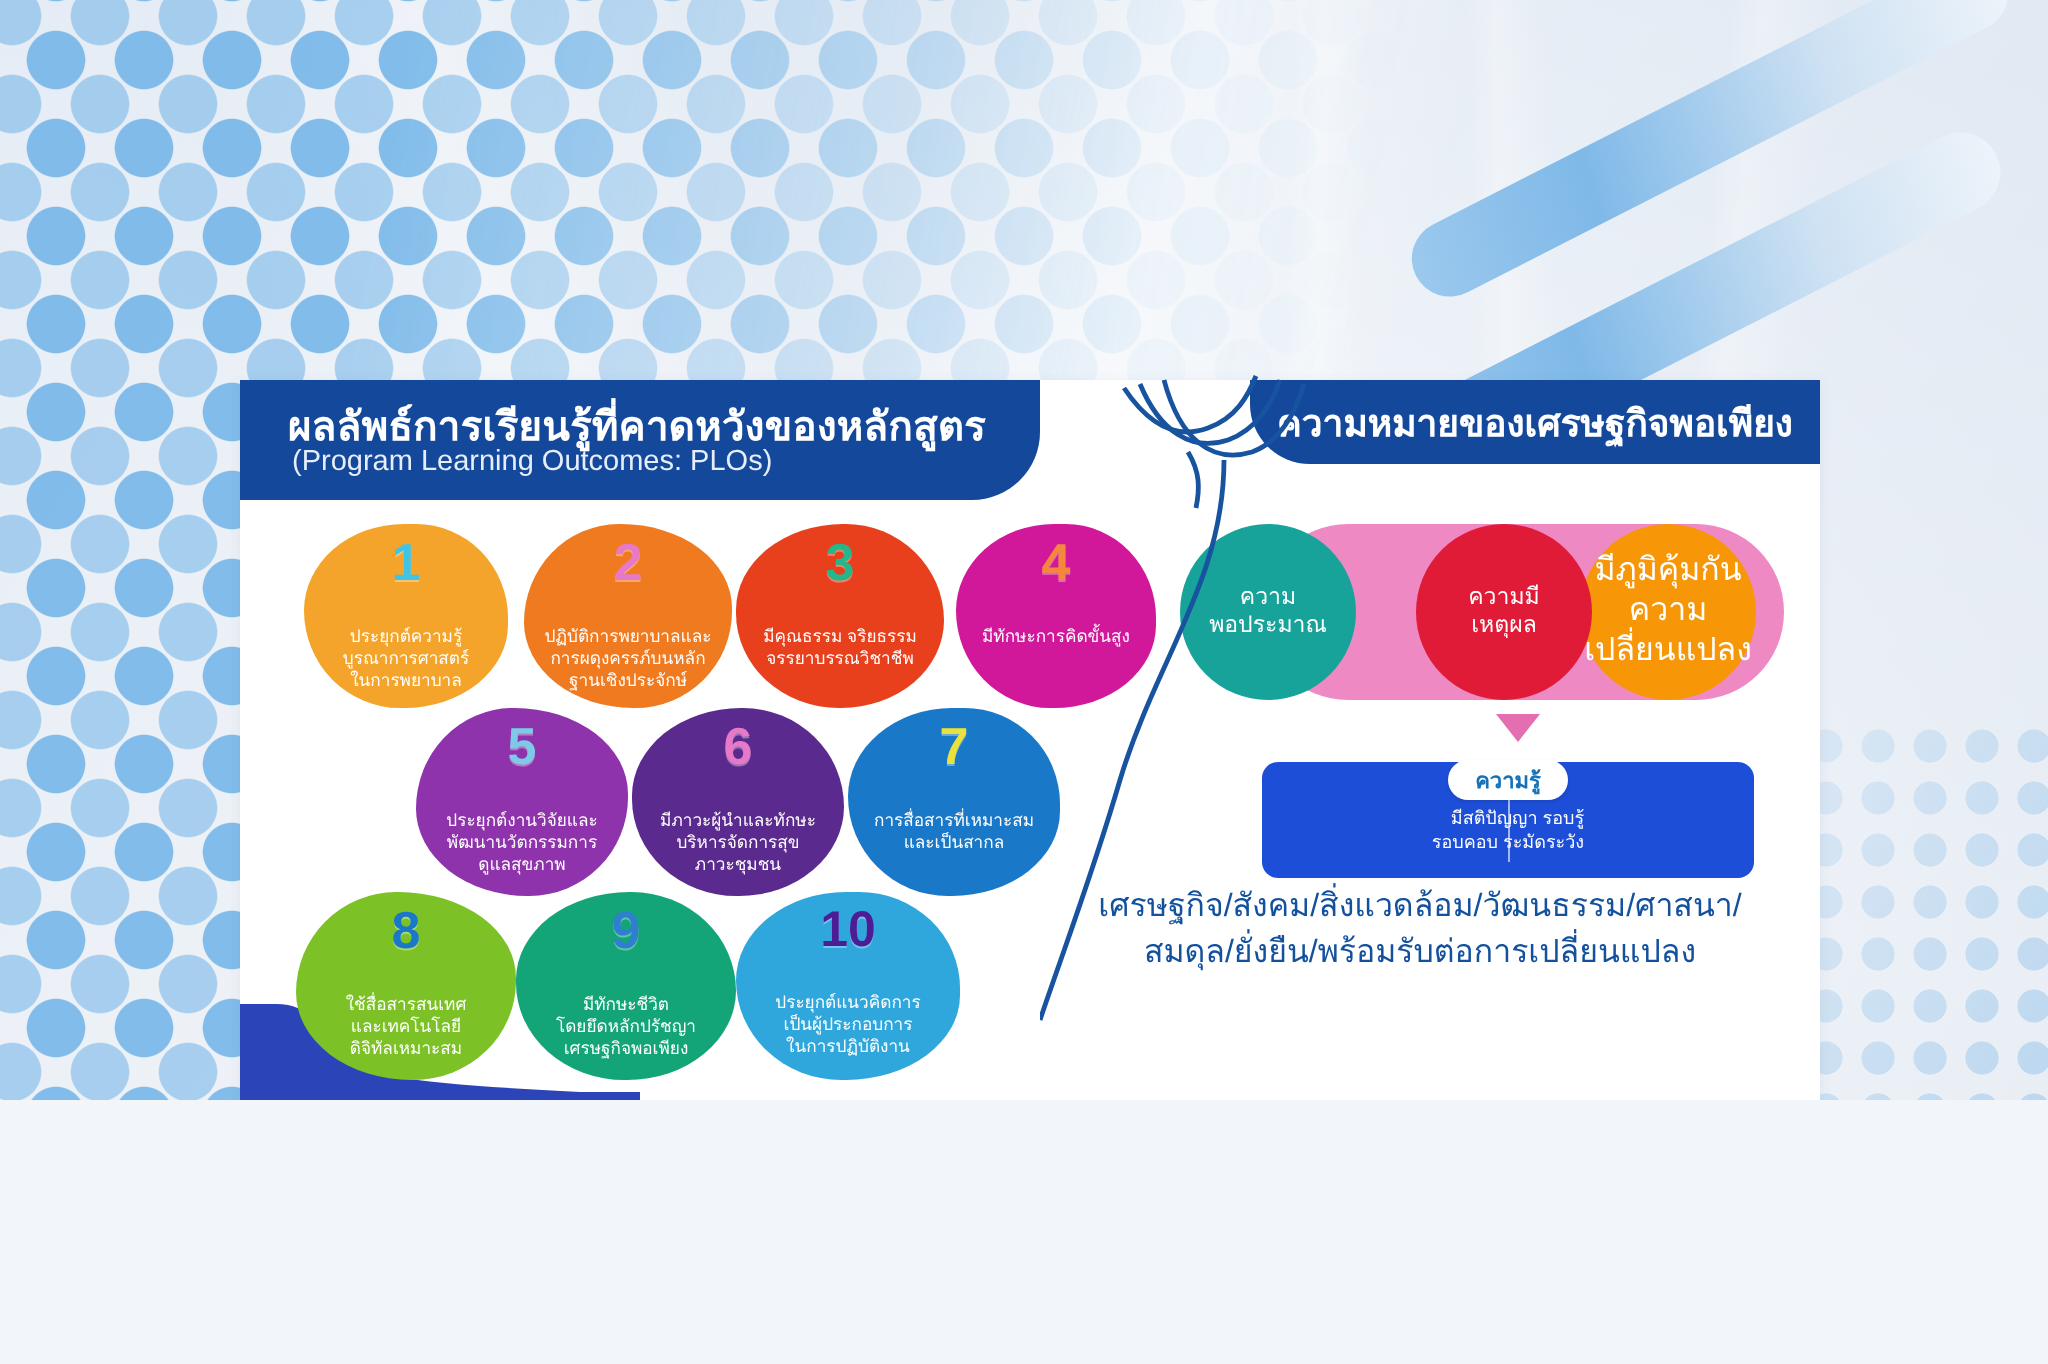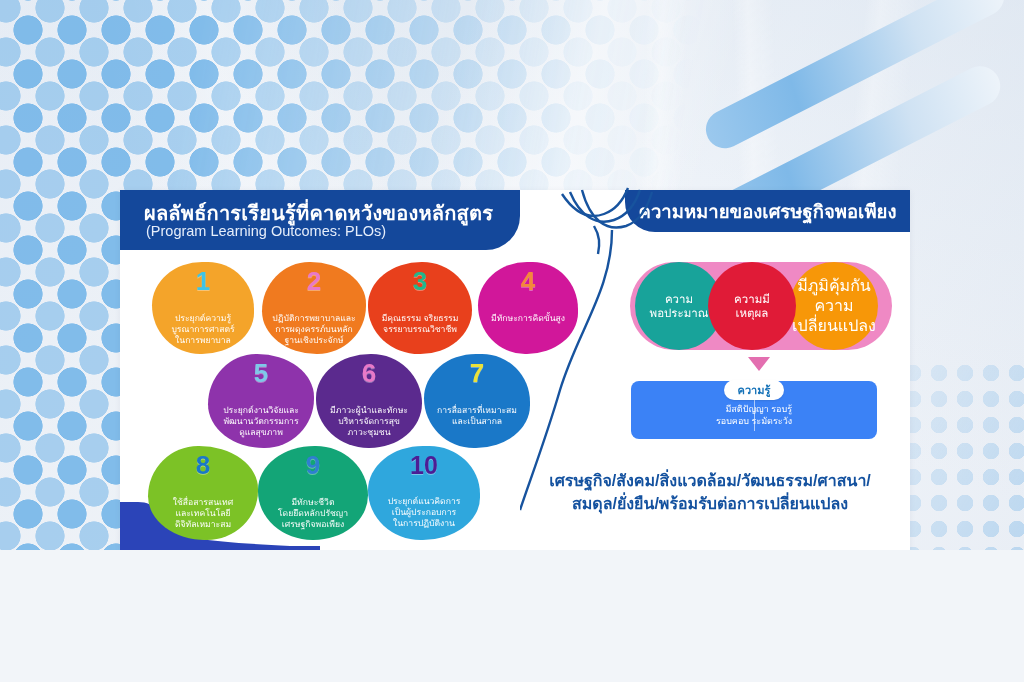--- a/index.html
+++ b/index.html
@@ -70,38 +70,38 @@
   .bubble .num{font-size:26px;font-weight:bold;line-height:1.05;
     text-shadow:0 1px 0 rgba(255,255,255,.35);}
   .bubble .num.big{font-size:25px;}
   .bubble .txt{font-size:8.6px;line-height:1.28;padding:0 7px;margin-top:18px;}
 
   
   .venn{position:absolute;left:630px;top:262px;width:262px;height:88px;
     background:#ef89c4;border-radius:44px;}
   .circ{position:absolute;border-radius:50%;display:flex;align-items:center;justify-content:center;
     text-align:center;color:#fff;line-height:1.25;}
-  .circ.c1{width:88px;height:88px;left:635px;top:262px;background:#18a39a;font-size:11.5px;z-index:2;}
+  .circ.c1{width:88px;height:88px;left:590px;top:262px;background:#18a39a;font-size:11.5px;z-index:2;}
   .circ.c2{width:88px;height:88px;left:708px;top:262px;background:#e01b37;font-size:11.5px;z-index:3;}
   .circ.c3{width:88px;height:88px;left:790px;top:262px;background:#f79708;font-size:16px;z-index:2;}
 
   .arrow{position:absolute;left:748px;top:357px;width:0;height:0;
     border-left:11px solid transparent;border-right:11px solid transparent;border-top:14px solid #e36fb0;}
 
-  .kbox{position:absolute;left:631px;top:381px;width:246px;height:58px;background:#3b82f6;
+  .kbox{position:absolute;left:631px;top:381px;width:246px;height:58px;background:#1d4ed8;
     border-radius:8px;display:flex;}
   .kbox .half{flex:1;position:relative;display:flex;flex-direction:column;align-items:center;
     justify-content:center;color:#fff;}
   .kbox .sep{position:absolute;left:50%;top:8px;bottom:8px;width:1px;background:rgba(255,255,255,.6);}
   .pill{background:#fff;color:#1572b8;font-size:11px;font-weight:bold;border-radius:999px;
     padding:1px 14px;margin-top:-13px;box-shadow:0 1px 2px rgba(0,0,0,.1);}
   .kbox .lines{font-size:9px;line-height:1.35;margin-top:3px;text-align:right;}
 
-  .footnote{position:absolute;left:500px;top:469px;width:420px;text-align:center;
-    color:#13519f;font-size:16px;line-height:1.45;font-weight:700;}
+  .footnote{position:absolute;left:500px;top:442px;width:420px;text-align:center;
+    color:#13519f;font-size:16px;line-height:1.45;font-weight:400;}
 </style>
 </head>
 <body>
 
 <div id="stage">
 
   <div class="bg-base"></div>
   <div class="bg-glass"></div>
   <div class="bg-beams"></div>
   <div class="dots"></div>

